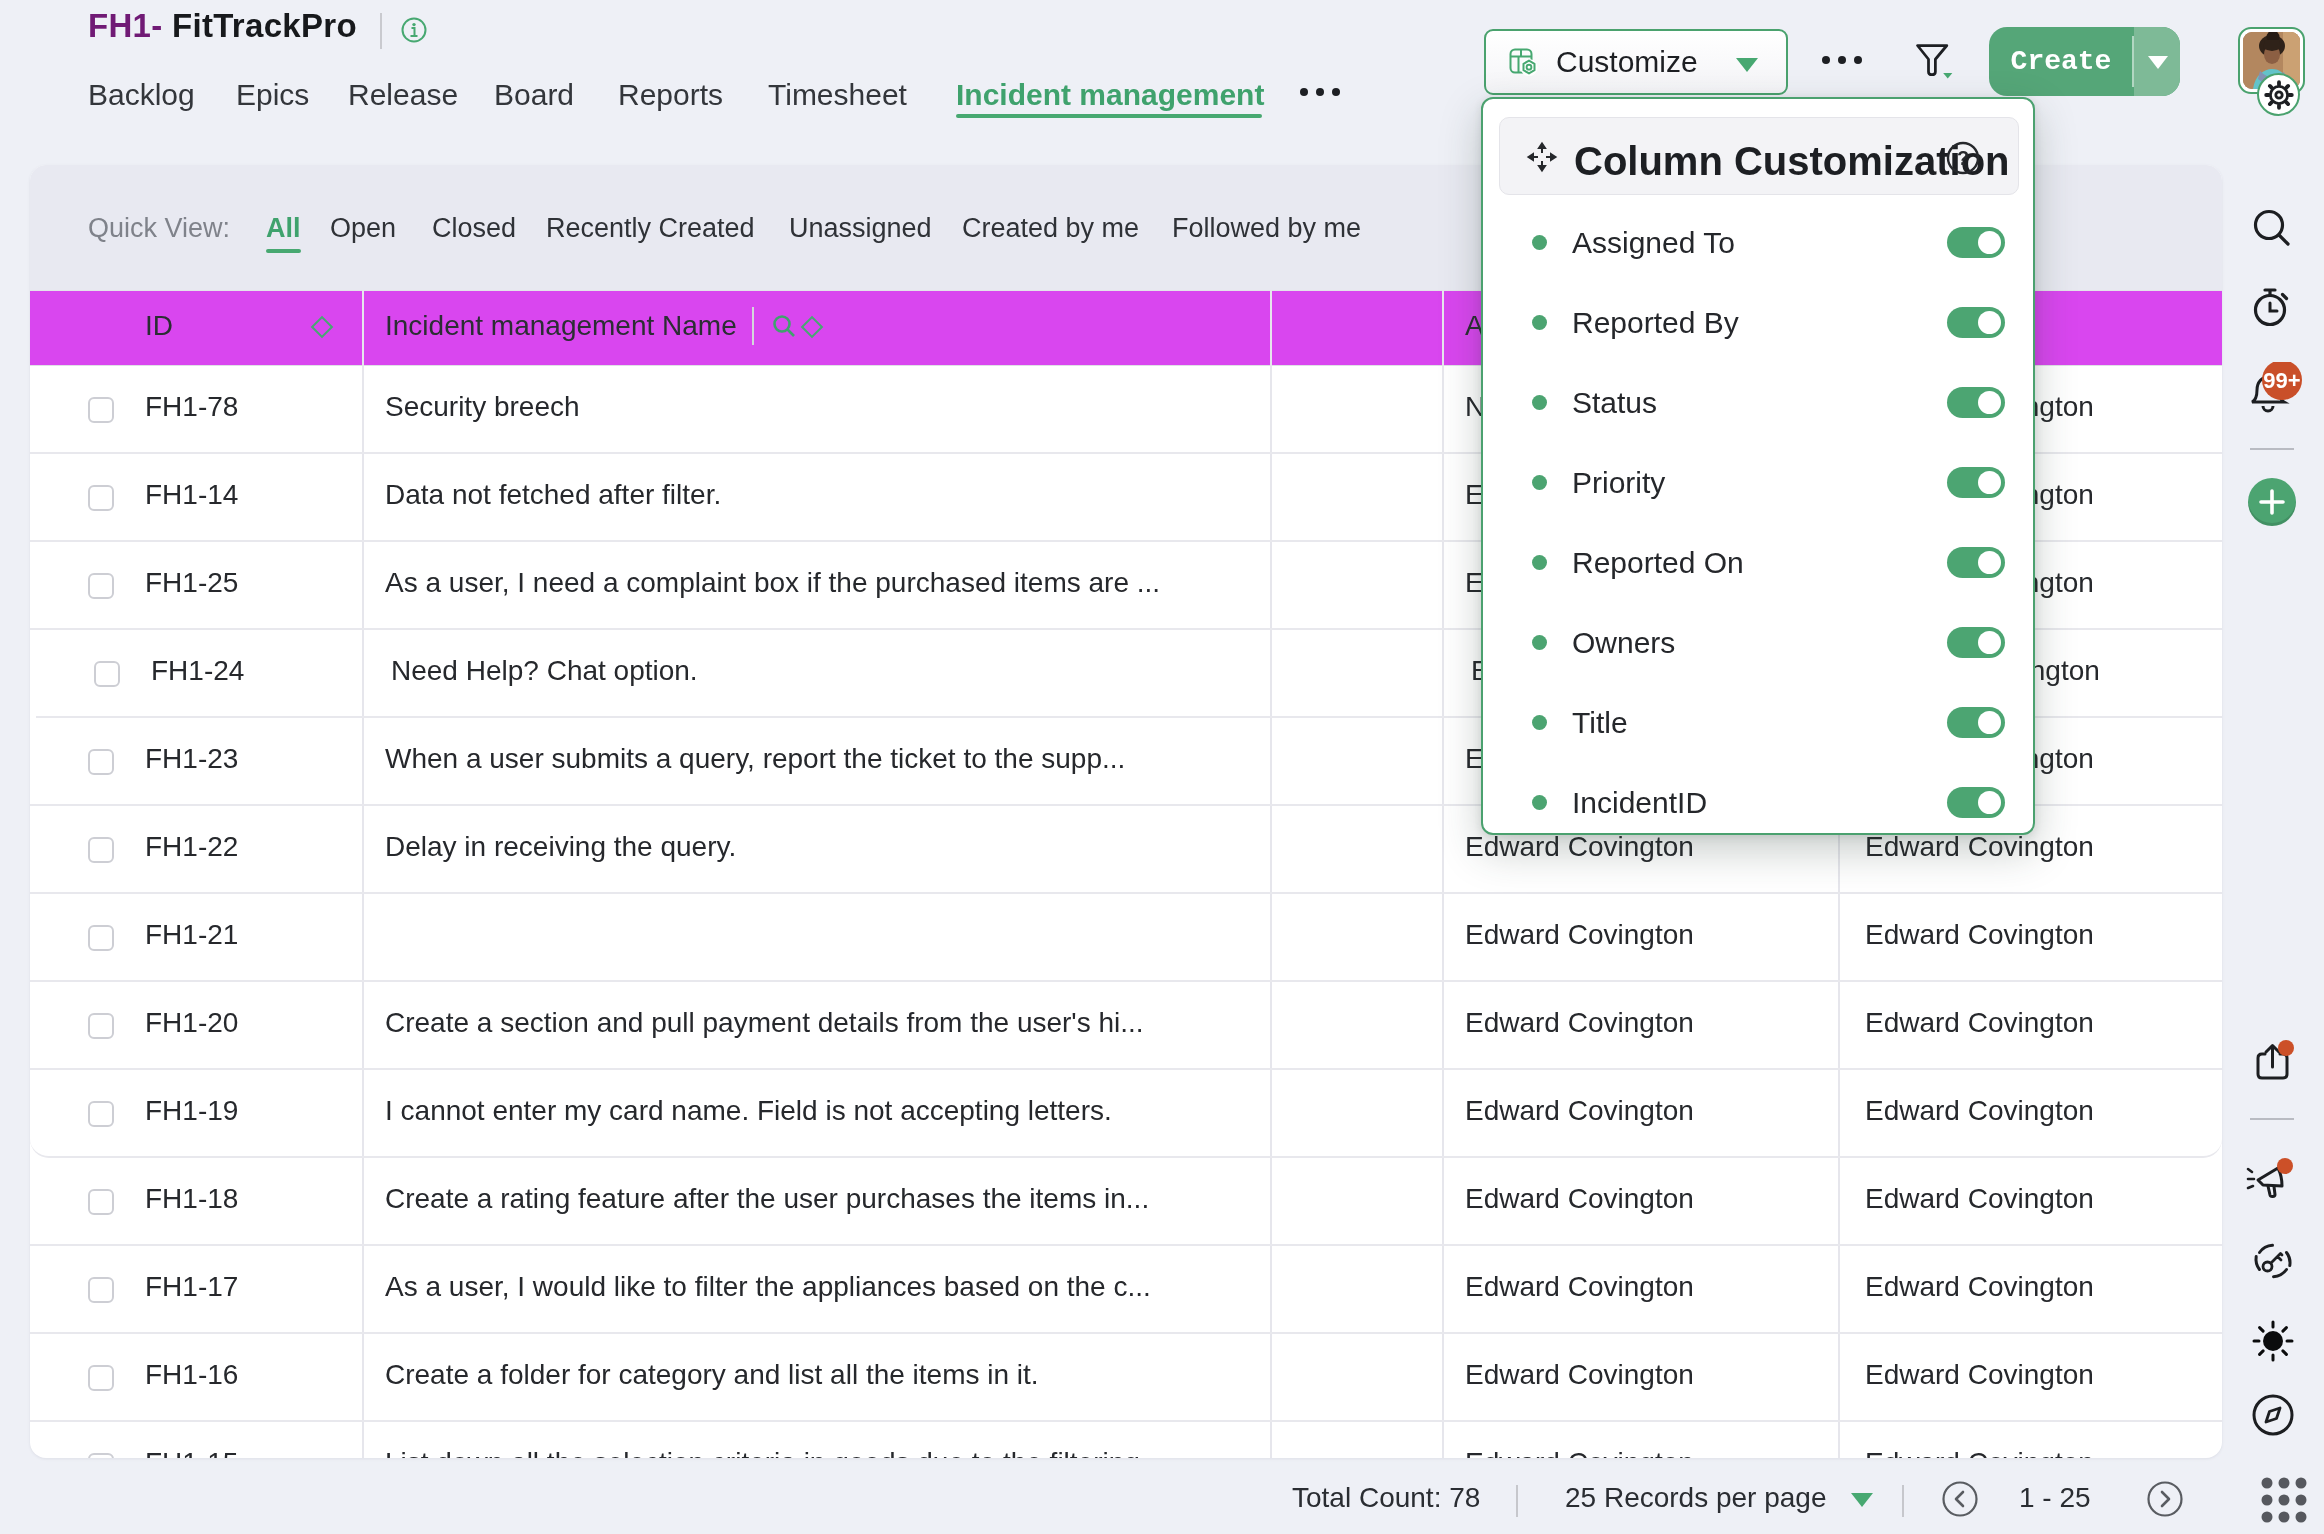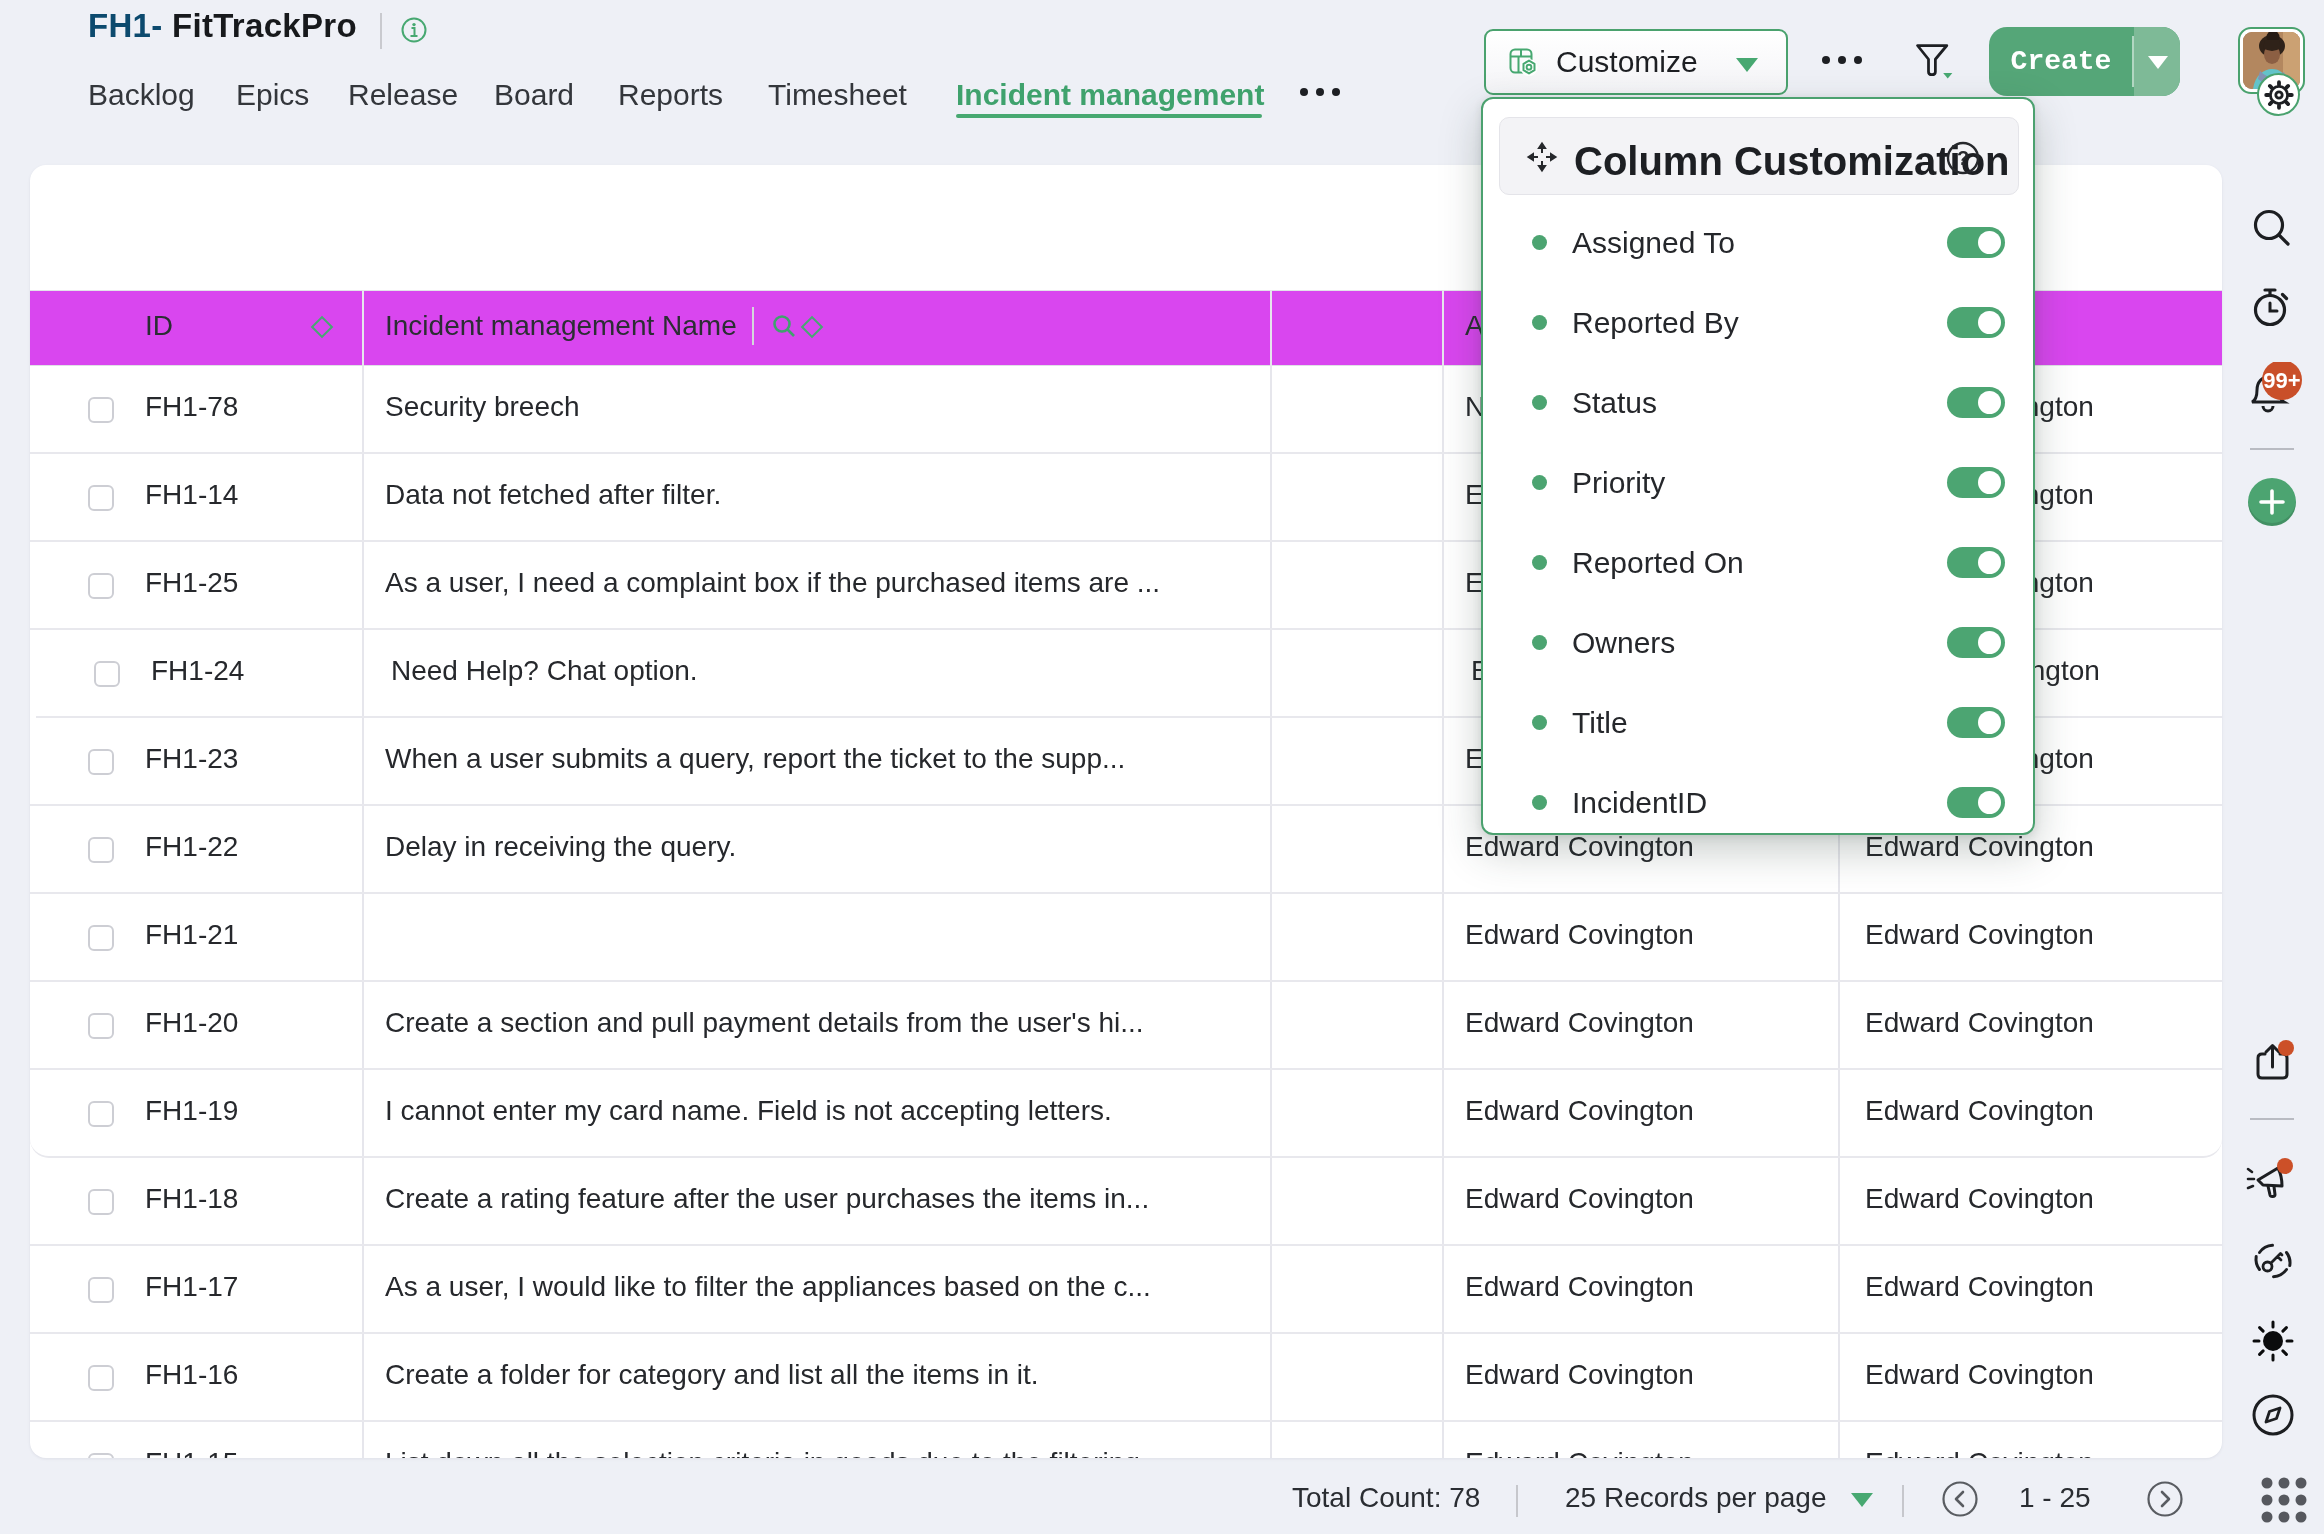--- a/index.html
+++ b/index.html
@@ -1,20 +1,20 @@
 <!DOCTYPE html>
 <html><head>
 <meta charset="utf-8">
 <style>
   * { margin:0; padding:0; box-sizing:border-box; }
   html,body { width:2324px; height:1534px; }
   body { background:#eef0f6; font-family:"Liberation Sans", sans-serif; position:relative; overflow:hidden; color:#26282c; }
   .abs { position:absolute; }
   .title { left:88px; top:7px; font-size:33px; font-weight:700; color:#17191c; letter-spacing:.3px; }
-  .title .gray { color:#0c4a6e; }
+  .title .gray { color:#701a75; }
   .tsep { left:380px; top:13px; width:2px; height:36px; background:#c9cacf; }
   .nav { top:78px; height:40px; font-size:30px; color:#33363b; }
   .nav span { position:absolute; top:0; white-space:nowrap; }
   .nav .act { color:#3fa26d; font-weight:700; }
   .underline-green { left:956px; top:114px; width:306px; height:4px; background:#47a871; border-radius:2px; }
   .hdots { display:flex; gap:8px; align-items:center; }
   .hdots i { width:8px; height:8px; border-radius:50%; background:#1d1f23; }
 
   
   .btn-cust { left:1484px; top:29px; width:304px; height:66px; background:linear-gradient(#ffffff,#f4f4f7); border:2px solid #4aa26e; border-radius:9px; display:flex; align-items:center; }
@@ -142,20 +142,31 @@
       <circle cx="16" cy="16" r="8.6"></circle>
       <circle cx="16" cy="16" r="3.2"></circle>
     </g>
     <g stroke="#1d1f23" stroke-width="3.8" stroke-linecap="round">
       <path d="M16 3.2 v2.6 M16 26.2 v2.6 M3.2 16 h2.6 M26.2 16 h2.6 M6.9 6.9 l1.9 1.9 M23.2 23.2 l1.9 1.9 M25.1 6.9 l-1.9 1.9 M8.8 23.2 l-1.9 1.9"></path>
     </g>
   </svg>
 </div>
 
 <div class="abs card">
+  <div class="quickbar">
+    <span class="lbl" style="left:58px;">Quick View:</span>
+    <span class="all" style="left:236px;">All</span>
+    <span style="left:300px;">Open</span>
+    <span style="left:402px;">Closed</span>
+    <span style="left:516px;">Recently Created</span>
+    <span style="left:759px;">Unassigned</span>
+    <span style="left:932px;">Created by me</span>
+    <span style="left:1142px;">Followed by me</span>
+    <div class="qunder"></div>
+  </div>
   <div class="thead">
     <div style="left:115px; top:19px;">ID</div>
     <svg style="position:absolute; left:278px; top:22px;" width="28" height="28" viewBox="0 0 28 28">
         <rect x="7" y="7" width="14" height="14" fill="none" stroke="#47a871" stroke-width="2" transform="rotate(45 14 14)"></rect>
       </svg>
     <div style="left:355px; top:19px;">Incident management Name</div>
     <div style="left:722px; top:16px; width:2px; height:38px; background:#d5d6db;"></div>
     <svg style="position:absolute; left:740px; top:21px;" width="28" height="28" viewBox="0 0 28 28">
         <circle cx="12" cy="12" r="7.5" fill="none" stroke="#3fa26d" stroke-width="2.6"></circle>
         <path d="M17.5 17.5 L24 24" stroke="#3fa26d" stroke-width="2.6"></path>

